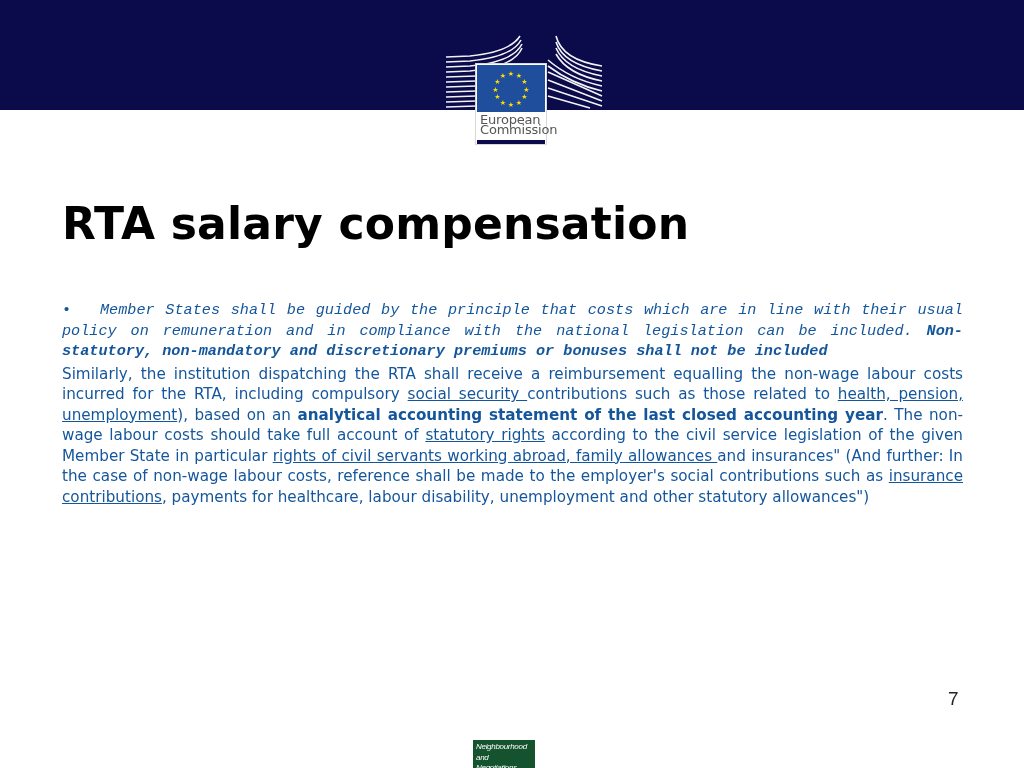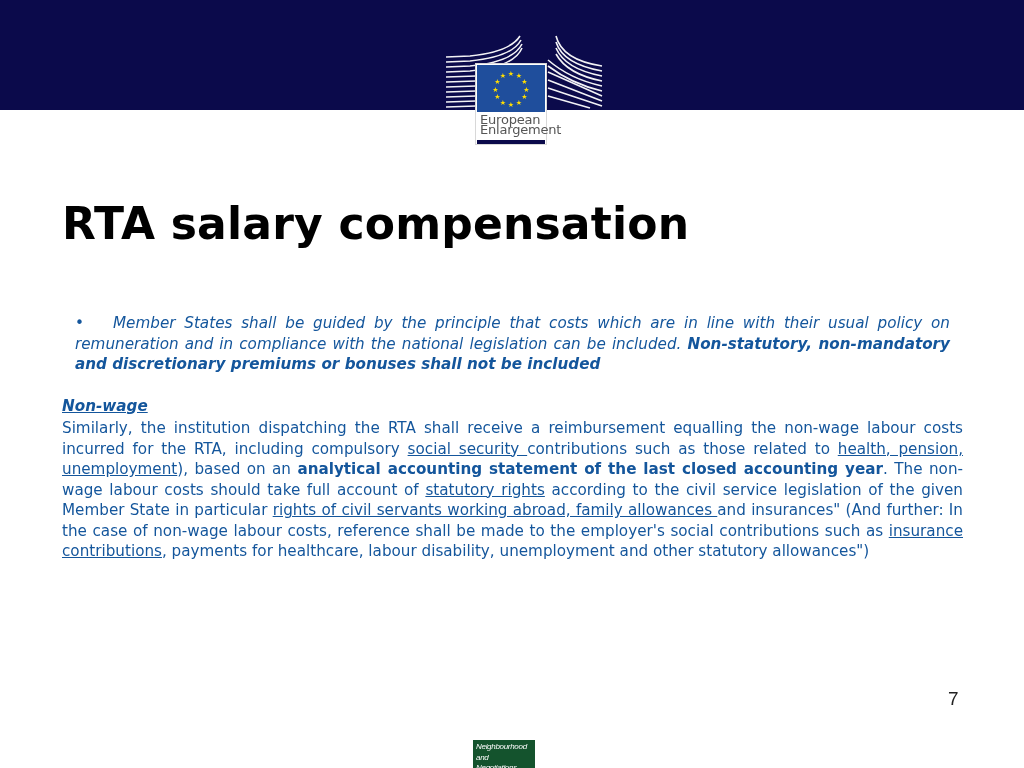--- a/index.html
+++ b/index.html
@@ -33,21 +33,21 @@
     .title {
       position: absolute; left: 62px; top: 198px; margin: 0;
       font-size: 44px; font-weight: bold; color: #000000;
       font-family: "DejaVu Sans", sans-serif; letter-spacing: 0.2px;
     }
     .content {
       position: absolute; left: 62px; top: 300px; width: 901px;
       color: #14569c; font-size: 15.2px; line-height: 20.5px;
       text-align: justify;
     }
-    .bullet-para { font-style: italic; margin: 13px; }
+    .bullet-para { font-style: italic; margin: 0; font-family: Liberation Mono, monospace; }
     .bullet-para .bullet { display: inline-block; width: 38px; font-style: normal; }
     .bullet-para b { font-weight: bold; }
     .section-heading {
       margin: 21px 0 0 0; font-weight: bold; font-style: italic; text-decoration: underline;
     }
     .body-para { margin: 2px 0 0 0; }
     .body-para u { text-decoration: underline; }
     .body-para b { font-weight: bold; }
     .page-number {
       position: absolute; left: 948px; top: 688px; font-size: 19px; color: #222;
@@ -110,31 +110,30 @@
         <text x="26" y="40" font-size="7" text-anchor="middle">★</text>
         <text x="20.5" y="34" font-size="7" text-anchor="middle">★</text>
         <text x="18.5" y="26.5" font-size="7" text-anchor="middle">★</text>
         <text x="20.5" y="19" font-size="7" text-anchor="middle">★</text>
         <text x="26" y="13" font-size="7" text-anchor="middle">★</text>
       </g>
     </svg>
   </div>
   <div class="logo-text">
     <div>European</div>
-    <div>Enlargement</div>
+    <div>Commission</div>
   </div>
   <div class="logo-bar"></div>
 </div>
 
 <h1 class="title">RTA salary compensation</h1>
 
 <div class="content">
   <p class="bullet-para"><span class="bullet">•</span><span>Member States shall be guided by the principle that costs which are in line with their usual policy on remuneration and in compliance with the national legislation can be included. </span><b>Non-statutory, non-mandatory and discretionary premiums or bonuses shall not be included</b></p>
 
-  <p class="section-heading">Non-wage</p>
 
   <p class="body-para"><span>Similarly, the institution dispatching the RTA shall receive a reimbursement equalling the non-wage labour costs incurred for the RTA, including compulsory </span><u>social security </u><span>contributions such as those related to </span><u>health, pension, unemployment</u><span>), based on an </span><b>analytical accounting statement of the last closed accounting year</b><span>. The non-wage labour costs should take full account of </span><u>statutory rights</u><span> according to the civil service legislation of the given Member State in particular </span><u>rights of civil servants working abroad, family allowances </u><span>and insurances" (And further: In the case of non-wage labour costs, reference shall be made to the employer's social contributions such as </span><u>insurance contributions</u><span>, payments for healthcare, labour disability, unemployment and other statutory allowances")</span></p>
 </div>
 
 <div class="page-number">7</div>
 
 <div class="footer-logo">
   <span>Neighbourhood and</span>
   <span>Negotiations</span>
   <span>Enlargement</span>

